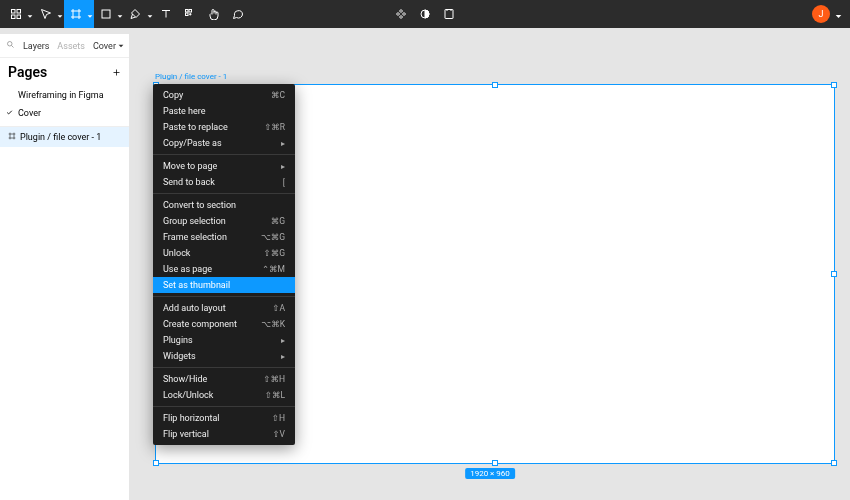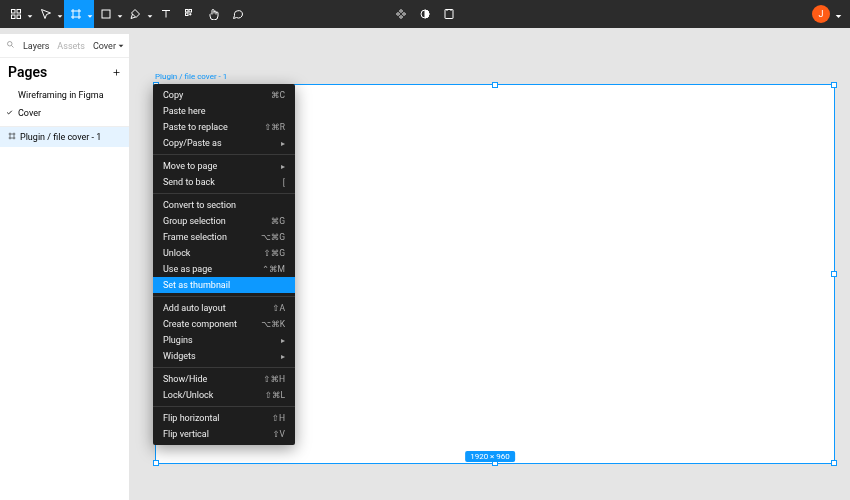--- a/index.html
+++ b/index.html
@@ -32,21 +32,21 @@
   .page-item .check { position: absolute; left: 6px; top: 4px; }
   .page-item .check svg { width: 7px; height: 7px; }
 
   .layer-item { padding: 5px 8px 5px 8px; font-size: 9px; display: flex; align-items: center; gap: 4px; cursor: pointer; }
   .layer-item.sel { background: #e5f3ff; }
   .layer-item .frame-icon svg { width: 8px; height: 8px; color: #333; }
 
   .canvas { flex: 1; background: #e5e5e5; position: relative; }
   .frame { position: absolute; left: 25px; top: 50px; width: 680px; height: 380px; background: #fff; border: 1px solid #0d99ff; }
   .frame-label { position: absolute; left: 25px; top: 38px; font-size: 8px; color: #0d99ff; }
-  .dim-label { position: absolute; left: 50%; transform: translateX(-50%); top: 417px; background: #0d99ff; color: #fff; font-size: 8px; padding: 1px 5px; border-radius: 2px; }
+  .dim-label { position: absolute; left: 50%; transform: translateX(-50%); top: 434px; background: #0d99ff; color: #fff; font-size: 8px; padding: 1px 5px; border-radius: 2px; }
   .handle { position: absolute; width: 6px; height: 6px; background: #fff; border: 1px solid #0d99ff; }
   .h-tl { left: -3px; top: -3px; } .h-tr { right: -3px; top: -3px; }
   .h-bl { left: -3px; bottom: -3px; } .h-br { right: -3px; bottom: -3px; }
   .h-mt { left: 50%; top: -3px; margin-left: -3px; } .h-mb { left: 50%; bottom: -3px; margin-left: -3px; }
   .h-ml { left: -3px; top: 50%; margin-top: -3px; } .h-mr { right: -3px; top: 50%; margin-top: -3px; }
 
   .ctx { position: absolute; left: 23px; top: 50px; width: 142px; background: #1e1e1e; border-radius: 2px; padding: 3px 0; font-size: 9px; color: #eee; box-shadow: 0 4px 16px rgba(0,0,0,.4); z-index: 10; }
   .ctx-item { display: flex; align-items: center; justify-content: space-between; padding: 3px 10px; cursor: pointer; }
   .ctx-item .sc { color: #aaa; font-size: 8.5px; }
   .ctx-item.arrow::after { content: "▸"; color: #aaa; font-size: 8px; }

